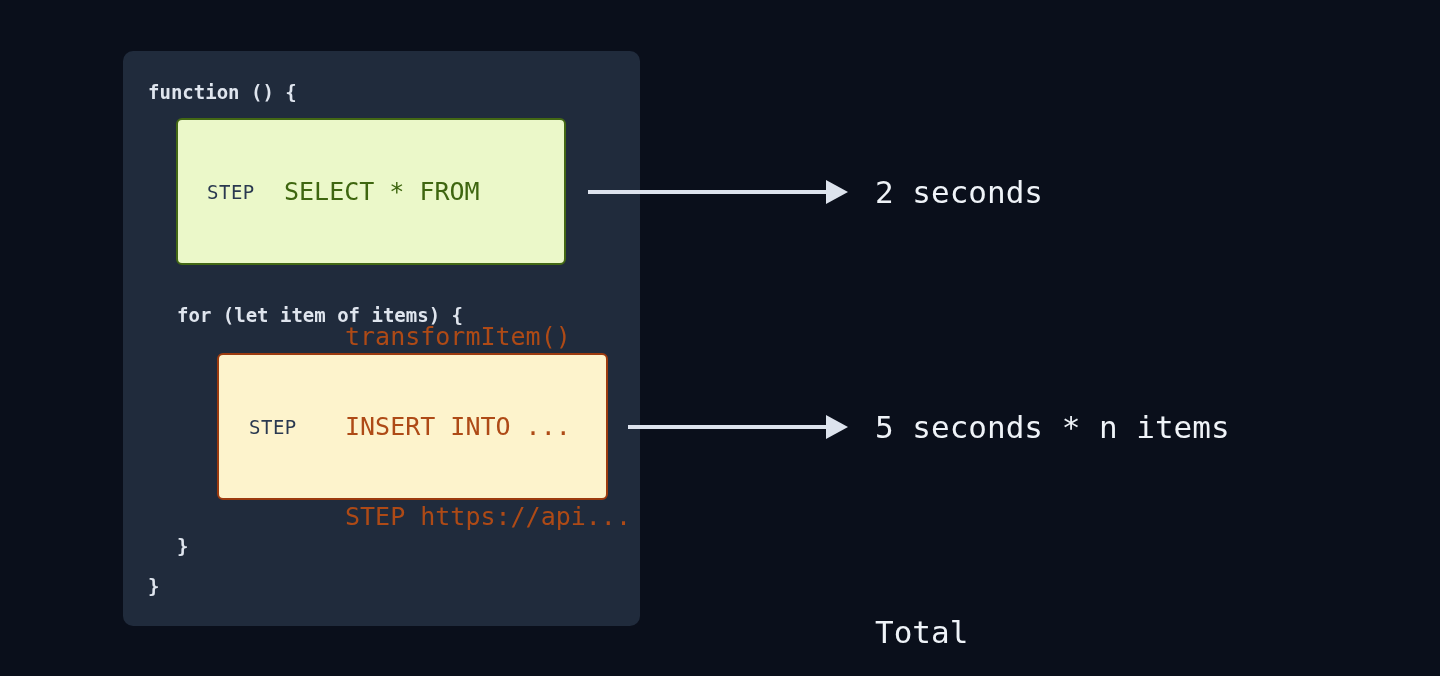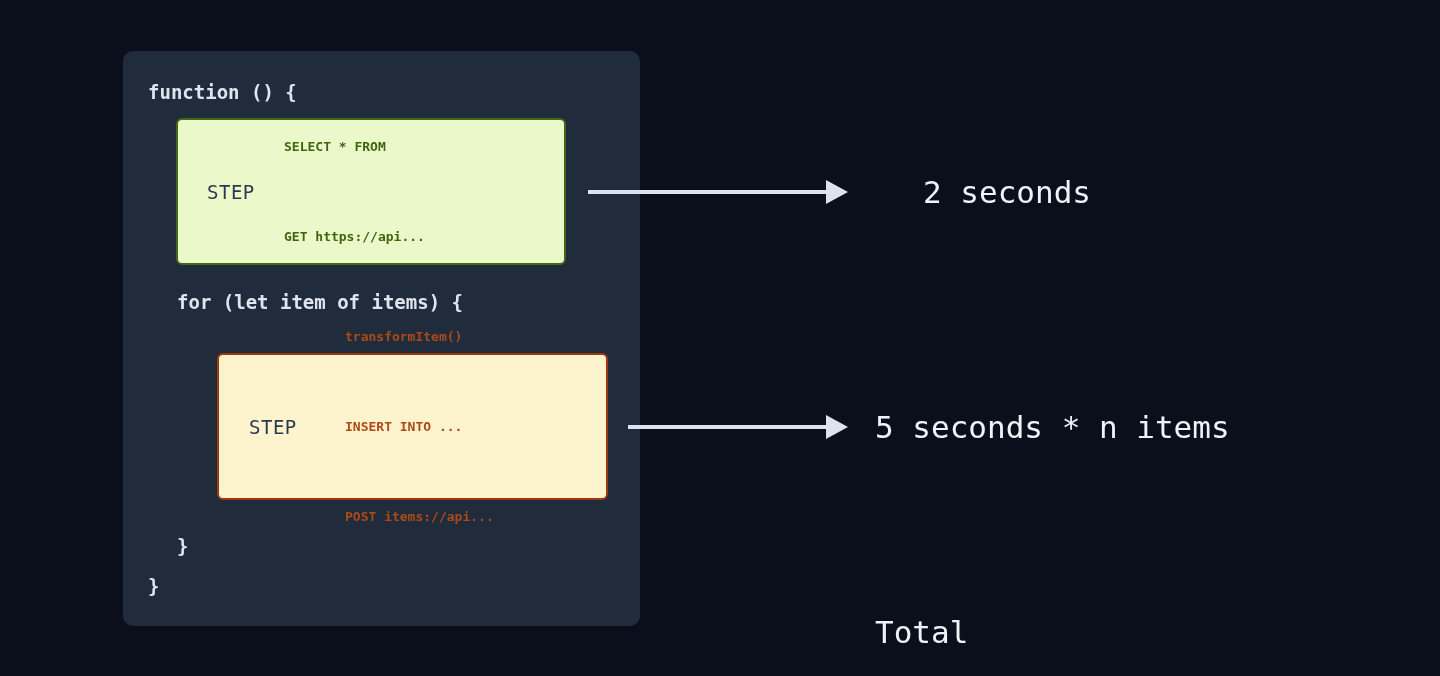--- a/index.html
+++ b/index.html
@@ -37,21 +37,21 @@
   }
   .code-line {
     position: absolute;
     font-size: 19px;
     line-height: 24px;
     font-weight: bold;
     color: var(--code-text);
     white-space: pre;
   }
   .code-fn-open   { left: 25px;  top: 29px;  }
-  .code-for-open  { left: 54px;  top: 239px; }
+  .code-for-open  { left: 54px;  top: 252px; }
   .code-for-close { left: 54px;  top: 483px; }
   .code-fn-close  { left: 25px;  top: 523px; }
 
   .step-box {
     position: absolute;
     border-radius: 6px;
     border: 2px solid;
     display: flex;
     align-items: center;
   }
@@ -71,23 +71,23 @@
     position: absolute;
     font-size: 19px;
     font-weight: normal;
     color: var(--step-label);
     letter-spacing: 0.5px;
   }
   .step-box.green  .step-label { left: 29px; }
   .step-box.yellow .step-label { left: 30px; }
   .step-lines {
     position: absolute;
-    font-size: 13px;
+    font-size: 25px;
     line-height: 30px;
-    font-weight: bold;
+    font-weight: normal;
     white-space: pre;
   }
   .step-box.green  .step-lines { left: 106px; color: var(--green-text); }
   .step-box.yellow .step-lines { left: 126px; color: var(--yellow-text); }
 
   .arrow { position: absolute; height: 24px; }
   .arrow.arrow-1 { left: 588px; top: 180px; width: 260px; }
   .arrow.arrow-2 { left: 628px; top: 415px; width: 220px; }
   .arrow .shaft {
     position: absolute;
@@ -106,21 +106,21 @@
   }
 
   .duration {
     position: absolute;
     left: 875px;
     font-size: 31px;
     line-height: 36px;
     color: var(--label-text);
     white-space: pre;
   }
-  .duration.d1 { top: 174px; margin-left: 48px; }
+  .duration.d1 { top: 174px; }
   .duration.d2 { top: 409px; text-align: right; }
 
   .total {
     position: absolute;
     left: 875px; top: 530px;
     font-size: 31px;
     line-height: 41px;
     color: var(--label-text);
     white-space: pre;
   }
@@ -130,32 +130,31 @@
 
 <div class="canvas">
 
   <div class="panel">
     <div class="code-line code-fn-open">function () {</div>
 
     <div class="step-box green">
       <span class="step-label">STEP</span>
       <div class="step-lines">
         <div>SELECT * FROM</div>
-        <div>GET https://api...</div>
       </div>
     </div>
 
     <div class="code-line code-for-open">for (let item of items) {</div>
 
     <div class="step-box yellow">
       <span class="step-label">STEP</span>
       <div class="step-lines">
         <div>transformItem()</div>
         <div>INSERT INTO ...</div>
-        <div>POST items://api...</div>
+        <div>STEP https://api...</div>
       </div>
     </div>
 
     <div class="code-line code-for-close">}</div>
     <div class="code-line code-fn-close">}</div>
   </div>
 
   <div class="arrow arrow-1">
     <span class="shaft"></span>
     <span class="head"></span>

